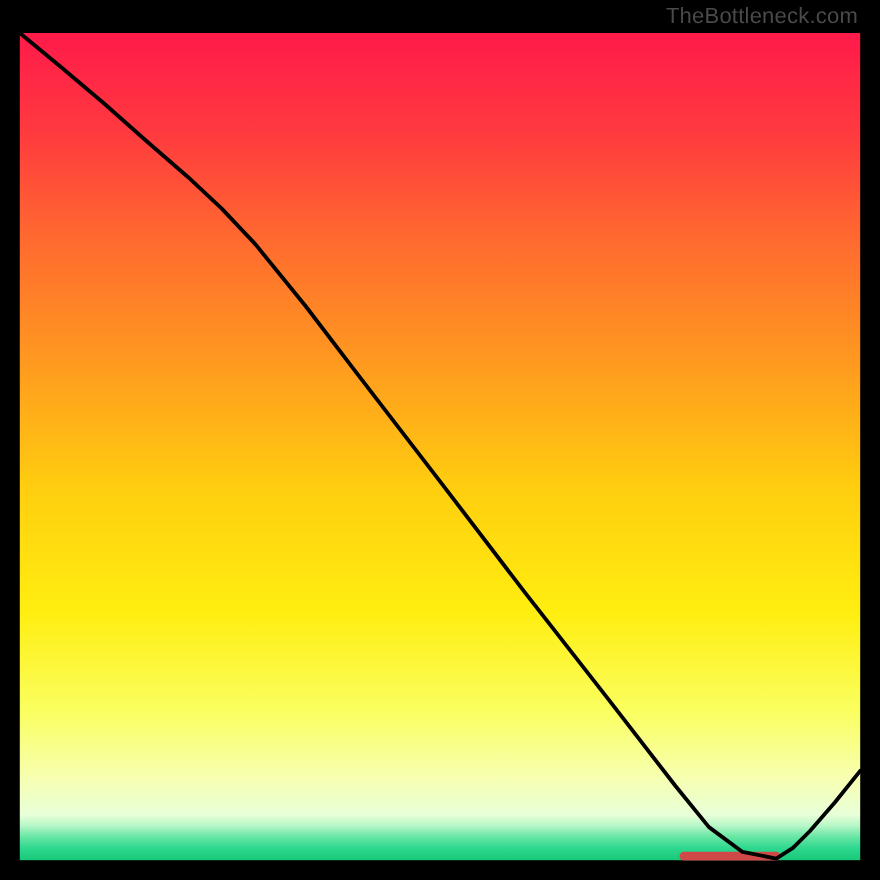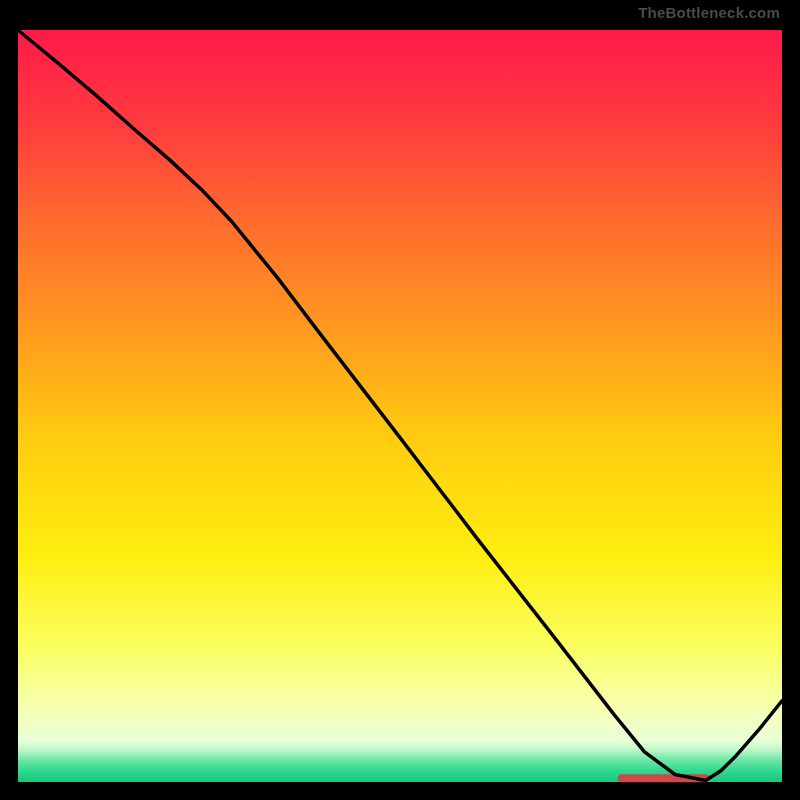--- a/index.html
+++ b/index.html
@@ -14,22 +14,22 @@
   #container {
     width: 800px;
     height: 800px;
     position: relative;
   }
   #watermark {
     position: absolute;
     top: 4px;
     right: 20px;
     color: #4a4a4a;
-    font-size: 15px;
-    font-weight: bold;
+    font-size: 20px;
+    font-weight: normal;
     letter-spacing: 0.2px;
     z-index: 10;
   }
   svg {
     display: block;
   }
 </style>
 </head>
 <body>
 <div id="container">

